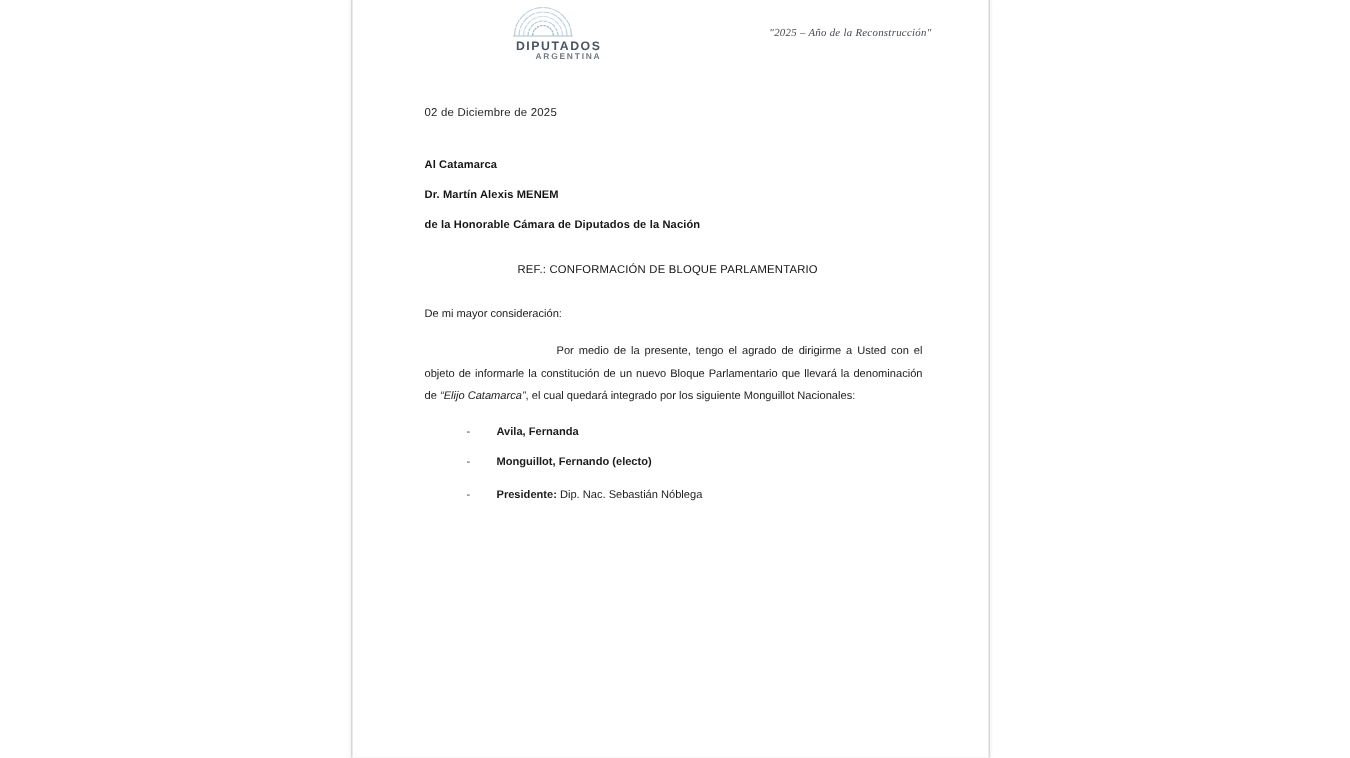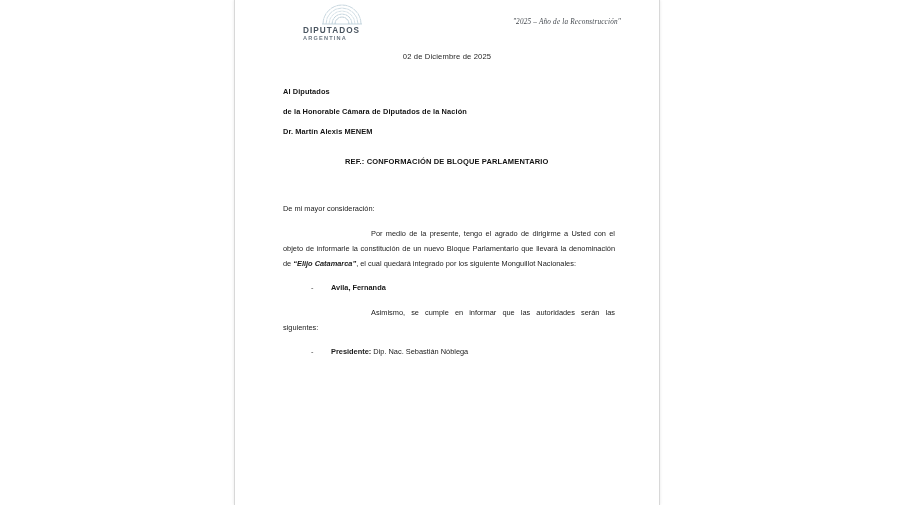--- a/index.html
+++ b/index.html
@@ -58,24 +58,24 @@
   }
 
   
   .letterhead {
     position: relative;
     height: 52px;
   }
 
   .logo-block {
     position: absolute;
-    left: 20px;
+    left: 40px;
     top: 2px;
     width: 78px;
-    text-align: left;
+    text-align: right;
     line-height: 1;
   }
   .logo-mark {
     width: 46px;
     height: 23px;
     margin: 0 auto 2px auto;
     display: block;
   }
   .logo-word {
     font-size: 8.2px;
@@ -100,21 +100,22 @@
     font-family: "Liberation Serif", serif;
     font-style: italic;
     font-size: 7.2px;
     color: #43484e;
     white-space: nowrap;
     letter-spacing: 0.2px;
   }
 
   
   .date-line {
-    text-align: center;
+    margin-top: 18px;
+    text-align: left;
     font-size: 7.6px;
     color: #1e1e1e;
     padding-right: 4px;
     letter-spacing: 0.15px;
   }
 
   
   .addressee {
     margin-top: 26px;
   }
@@ -124,43 +125,43 @@
     color: #141414;
     margin-bottom: 11px;
     letter-spacing: 0.1px;
   }
 
   
   .ref-line {
     margin-top: 21px;
     margin-left: 62px;
     font-size: 7.5px;
-    font-weight: bold;
+    font-weight: normal;
     color: #121212;
     letter-spacing: 0.15px;
   }
 
   
   .salutation {
-    margin-top: 38px;
+    margin-top: 20px;
     font-size: 7.4px;
     color: #1a1a1a;
   }
 
   .para {
     margin-top: 13px;
     font-size: 7.4px;
     line-height: 2.05;
     color: #1a1a1a;
     text-align: justify;
     text-justify: inter-word;
   }
   .para .indent { display: inline-block; width: 88px; }
   .para b.bi {
-    font-weight: bold;
+    font-weight: normal;
     font-style: italic;
   }
 
   
   .bullets {
     list-style: none;
     margin: 11px 0 0 0;
     padding: 0 0 0 28px;
   }
   .bullets li {
@@ -223,36 +224,36 @@
           <span class="logo-word">DIPUTADOS</span>
           <span class="logo-sub">ARGENTINA</span>
         </div>
 
         <div class="motto">"2025 – Año de la Reconstrucción"</div>
       </div>
 
       <div class="date-line">02 de Diciembre de 2025</div>
 
       <div class="addressee">
-        <div class="line">Al Diputados</div>
+        <div class="line">Al Catamarca</div>
+        <div class="line">Dr. Martín Alexis MENEM</div>
         <div class="line">de la Honorable Cámara de Diputados de la Nación</div>
-        <div class="line">Dr. Martín Alexis MENEM</div>
       </div>
 
       <div class="ref-line">REF.: CONFORMACIÓN DE BLOQUE PARLAMENTARIO</div>
 
       <div class="salutation">De mi mayor consideración:</div>
 
       <p class="para"><span class="indent"></span><span>Por medio de la presente, tengo el agrado de dirigirme a Usted con el objeto de informarle la constitución de un nuevo Bloque Parlamentario que llevará la denominación de</span> <b class="bi">“Elijo Catamarca”</b><span>, el cual quedará integrado por los siguiente Monguillot Nacionales:</span></p>
 
       <ul class="bullets">
         <li><span class="nm">Avila, Fernanda</span></li>
+        <li><span class="nm">Monguillot, Fernando (electo)</span></li>
       </ul>
 
-      <p class="para"><span class="indent"></span><span>Asimismo, se cumple en informar que las autoridades serán las siguientes:</span></p>
 
       <ul class="bullets authorities">
         <li><span class="rol">Presidente:</span><span class="val"> Dip. Nac. Sebastián Nóblega</span></li>
       </ul>
 
 
     </div>
   </div>
 </div>
 

